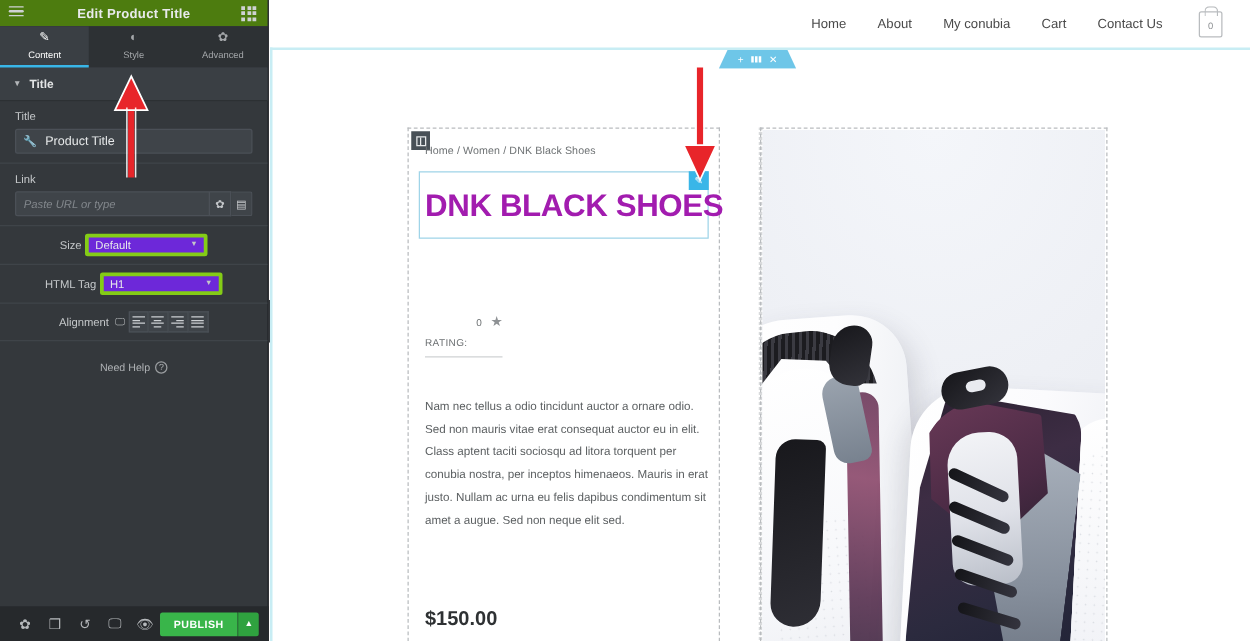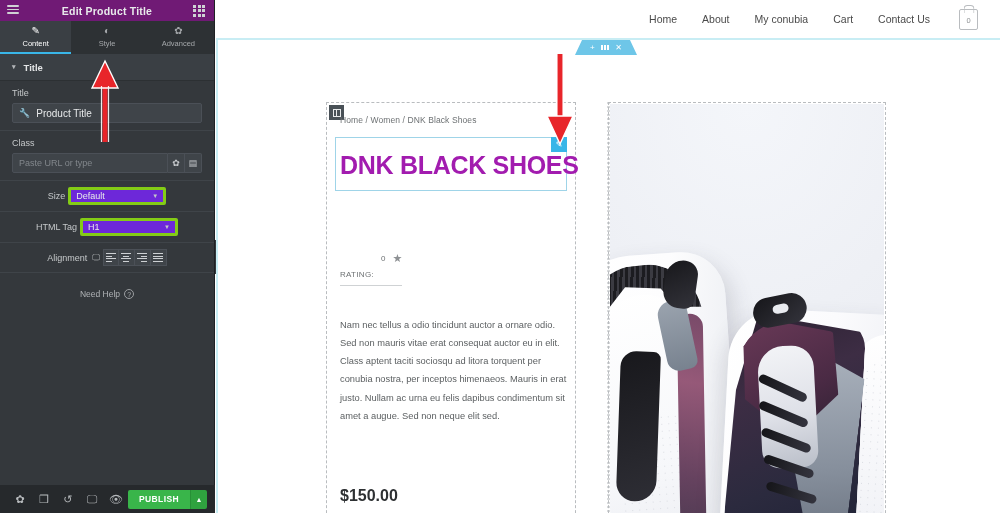--- a/index.html
+++ b/index.html
@@ -12,21 +12,21 @@
   #app { position: relative; width: 1000px; height: 513px; }
 
   
   #panel {
     position: absolute; left: 0; top: 0;
     width: 215px; height: 513px;
     background: #34383c;
     border-right: 1px solid #1f2124;
   }
   #panel-header {
-    height: 21px; background: #701a75;
+    height: 21px; background: #4d7c0f;
     display: flex; align-items: center; justify-content: space-between;
     padding: 0 7px;
   }
   #panel-title {
     flex: 1; text-align: center;
     color: #e8eaeb; font-size: 10.5px; font-weight: bold;
     letter-spacing: .2px;
   }
   .hdr-ic { color: #b6b9bc; font-size: 11px; line-height: 1; width: 14px; }
   .burger { display: inline-block; width: 12px; }
@@ -56,21 +56,21 @@
 
   .ctrl { padding: 7px 12px; border-bottom: 1px solid #3f4449; }
   .clabel { color: #c5c8ca; font-size: 9px; margin-bottom: 5px; display: block; }
   .field {
     height: 20px; background: #3f4449; border: 1px solid #4b5057;
     border-radius: 2px; display: flex; align-items: center;
     padding: 0 6px; gap: 6px;
   }
   .field .fi { color: #b9bcbf; font-size: 9px; }
   .field .fv { color: #e7e9ea; font-size: 10px; }
-  .field .fp { color: #82878c; font-size: 9px; }
+  .field .fp { color: #82878c; font-size: 9px; font-style: italic; }
   .linkrow { display: flex; gap: 0; }
   .linkrow .field { flex: 1; border-top-right-radius: 0; border-bottom-right-radius: 0; }
   .lbtn {
     width: 17px; height: 20px; background: #3f4449; border: 1px solid #4b5057;
     border-left: none; display: flex; align-items: center; justify-content: center;
     color: #c3c6c9; font-size: 9px; cursor: pointer;
   }
   .lbtn:last-child { border-top-right-radius: 2px; border-bottom-right-radius: 2px; }
 
   .rowctrl {
@@ -415,21 +415,21 @@
 
     <div class="ctrl">
       <span class="clabel">Title</span>
       <div class="field">
         <span class="fi">🔧</span>
         <span class="fv">Product Title</span>
       </div>
     </div>
 
     <div class="ctrl">
-      <span class="clabel">Class</span>
+      <span class="clabel">Link</span>
       <div class="linkrow">
         <div class="field">
           <span class="fp">Paste URL or type</span>
         </div>
         <div class="lbtn">✿</div>
         <div class="lbtn">▤</div>
       </div>
     </div>
 
     <div class="rowctrl">

